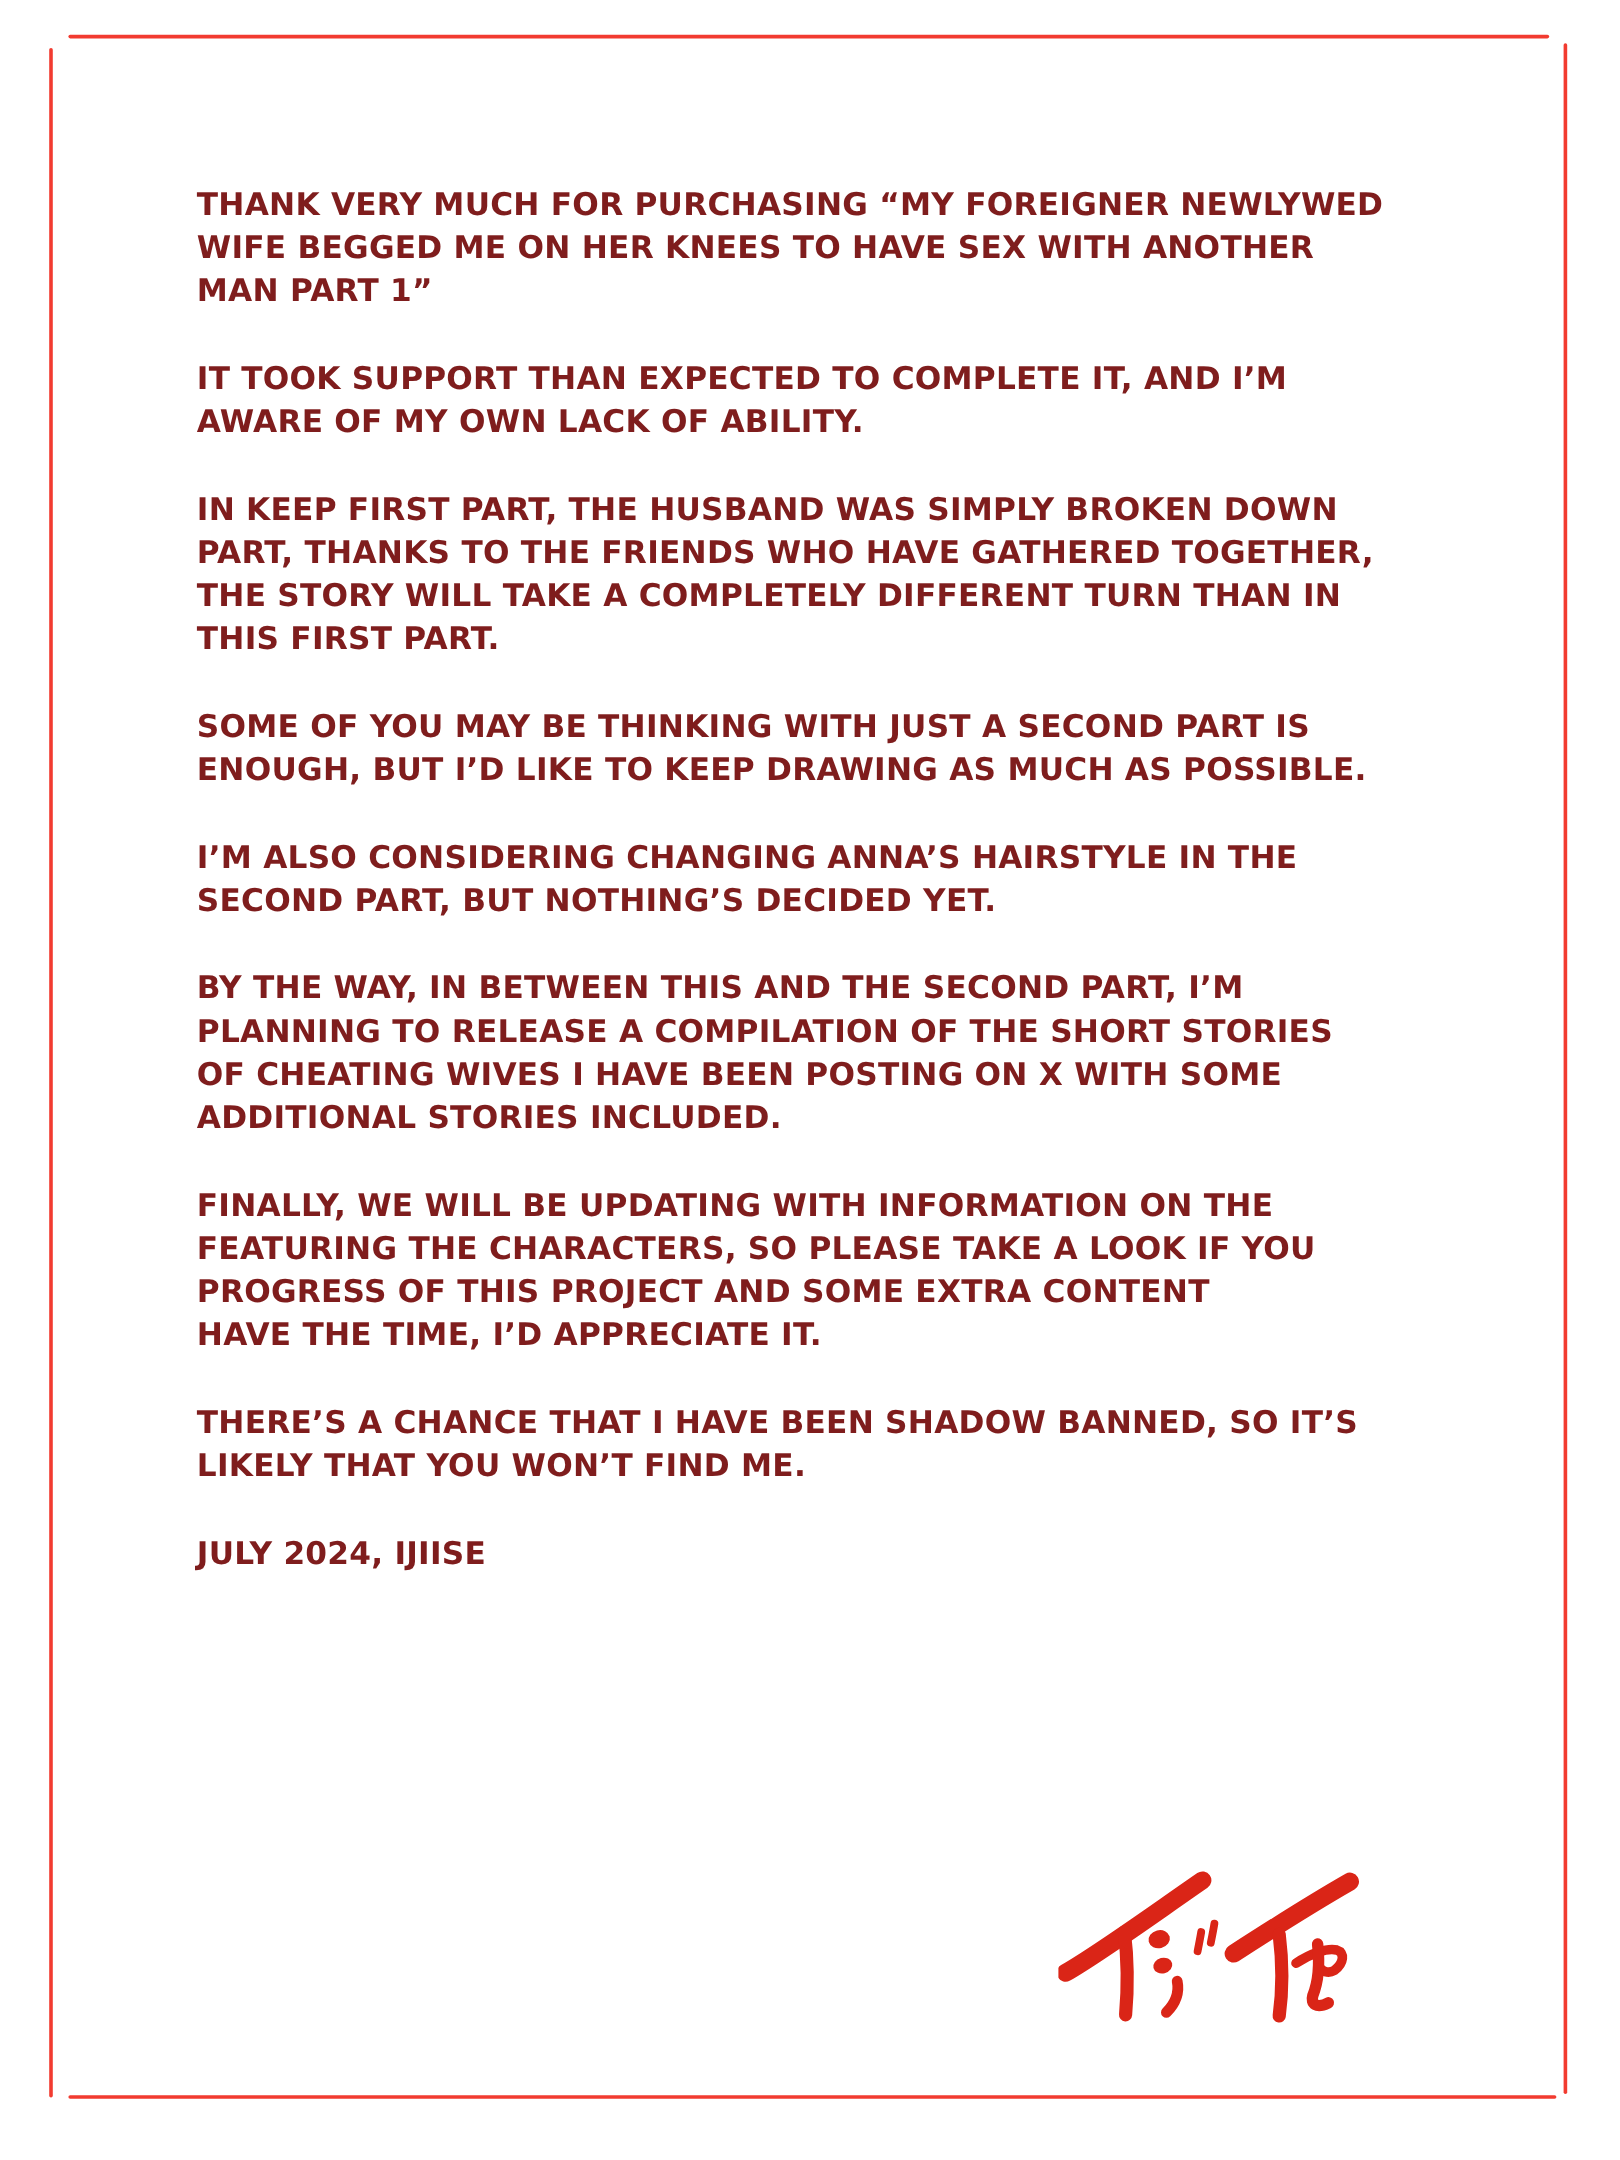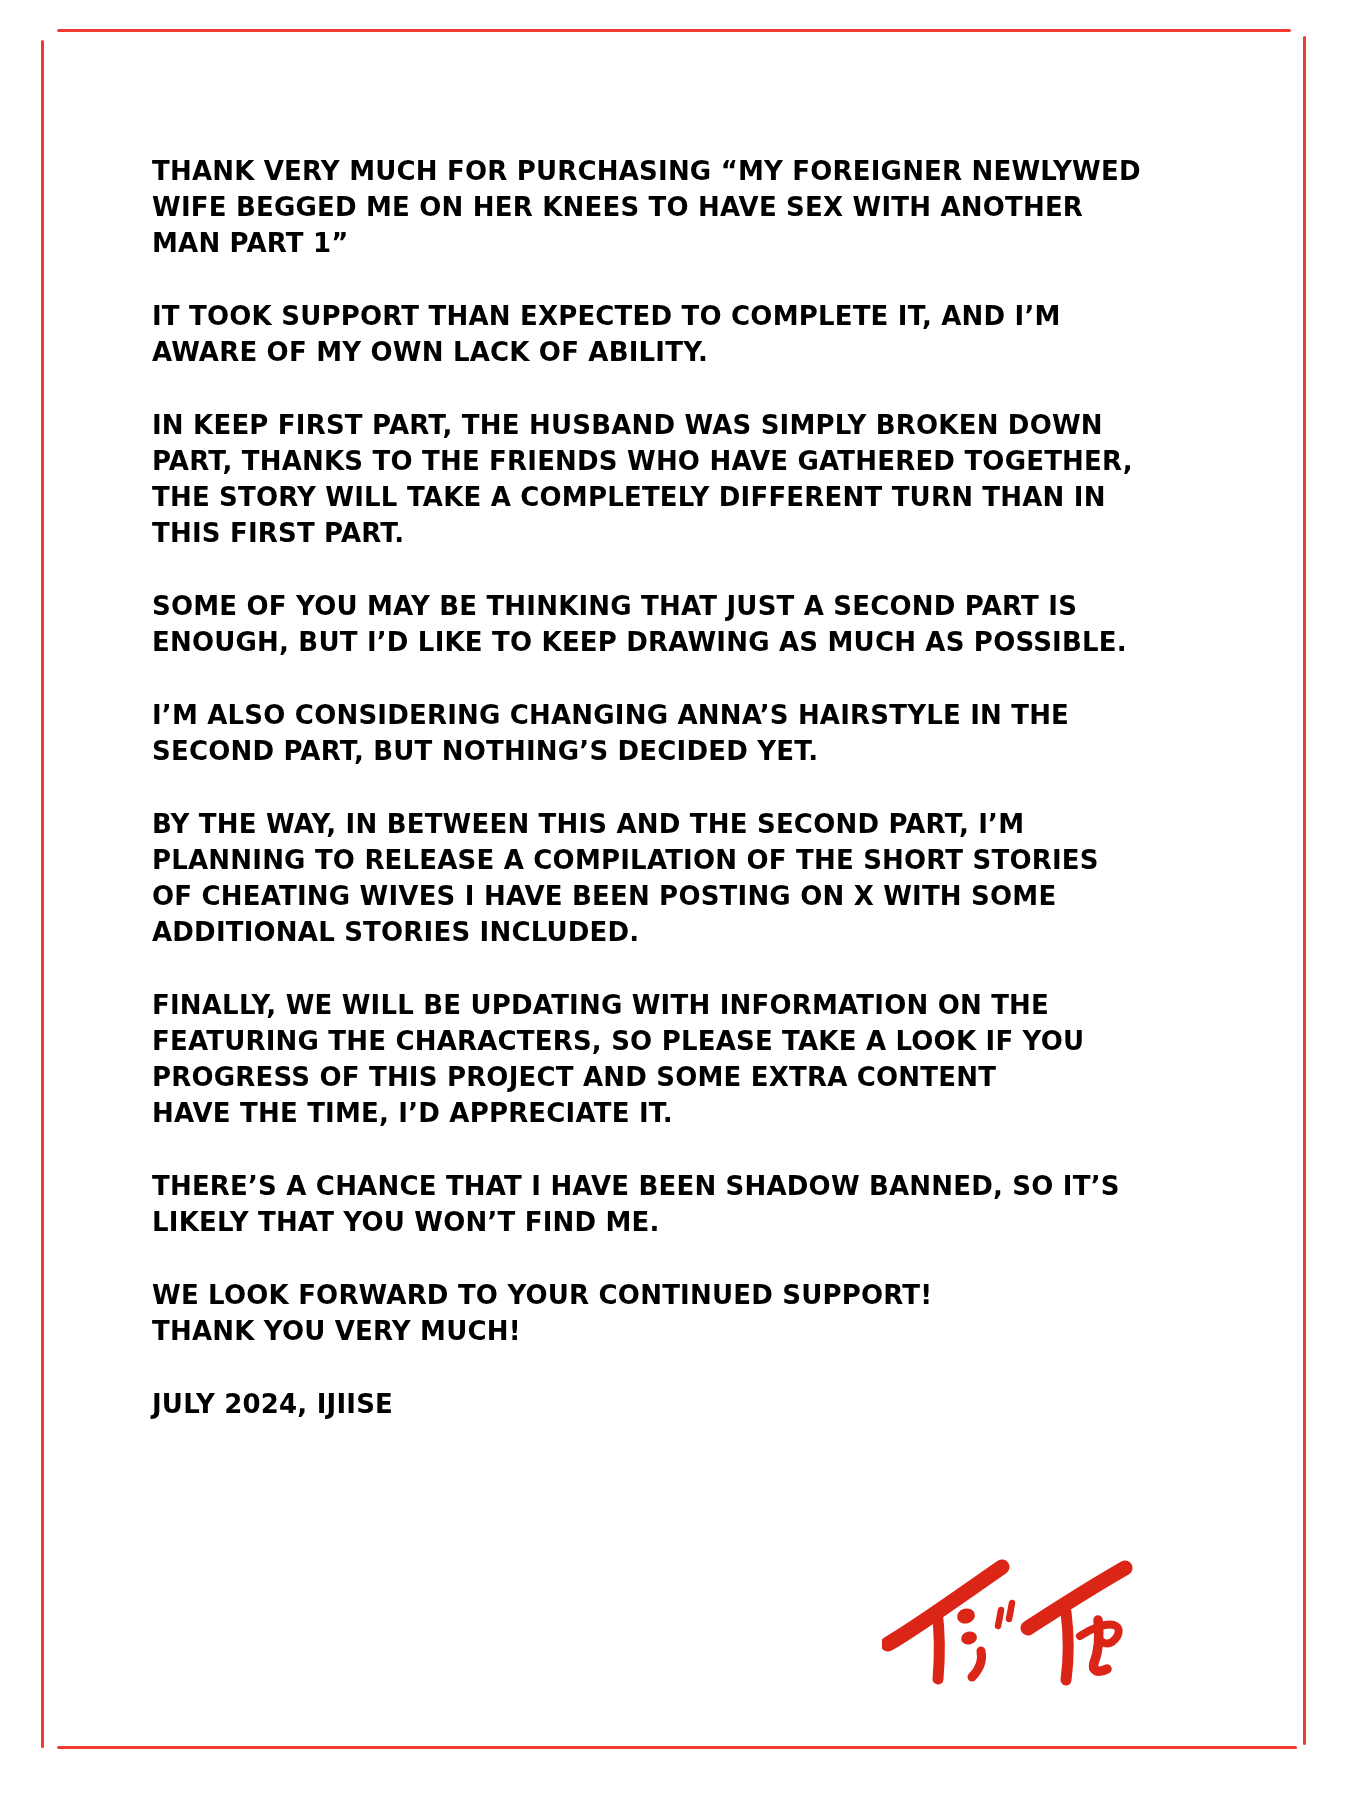--- a/index.html
+++ b/index.html
@@ -12,22 +12,22 @@
   }
   
   .bline { position:absolute; background:#f23b30; border-radius:2px; }
   .bline.top    { left:57px;   top:29px;   width:1234px; height:3px; }
   .bline.left   { left:41px;   top:40px;   width:3px;    height:1708px; }
   .bline.right  { left:1303px; top:36px;   width:3px;    height:1709px; }
   .bline.bottom { left:57px;   top:1746px; width:1240px; height:3px; }
 
   .afterword-text {
     position:absolute;
-    left:152px; top:153px; width:1040px;
-    color:#000000;
+    left:164px; top:153px; width:1040px;
+    color:#7f1d1d;
     font-size:26px;
     font-weight:bold;
   }
   .para:not(:last-child) { margin-bottom:37px; }
   .line {
     height:36px; line-height:36px;
     white-space:nowrap;
     letter-spacing:0.2px;
   }
   .sig { position:absolute; left:882px; top:1558px; }
@@ -52,21 +52,21 @@
       <div class="line">IT TOOK SUPPORT THAN EXPECTED TO COMPLETE IT, AND I’M</div>
       <div class="line">AWARE OF MY OWN LACK OF ABILITY.</div>
     </div>
     <div class="para">
       <div class="line">IN KEEP FIRST PART, THE HUSBAND WAS SIMPLY BROKEN DOWN</div>
       <div class="line">PART, THANKS TO THE FRIENDS WHO HAVE GATHERED TOGETHER,</div>
       <div class="line">THE STORY WILL TAKE A COMPLETELY DIFFERENT TURN THAN IN</div>
       <div class="line">THIS FIRST PART.</div>
     </div>
     <div class="para">
-      <div class="line">SOME OF YOU MAY BE THINKING THAT JUST A SECOND PART IS</div>
+      <div class="line">SOME OF YOU MAY BE THINKING WITH JUST A SECOND PART IS</div>
       <div class="line">ENOUGH, BUT I’D LIKE TO KEEP DRAWING AS MUCH AS POSSIBLE.</div>
     </div>
     <div class="para">
       <div class="line">I’M ALSO CONSIDERING CHANGING ANNA’S HAIRSTYLE IN THE</div>
       <div class="line">SECOND PART, BUT NOTHING’S DECIDED YET.</div>
     </div>
     <div class="para">
       <div class="line">BY THE WAY, IN BETWEEN THIS AND THE SECOND PART, I’M</div>
       <div class="line">PLANNING TO RELEASE A COMPILATION OF THE SHORT STORIES</div>
       <div class="line">OF CHEATING WIVES I HAVE BEEN POSTING ON X WITH SOME</div>
@@ -74,24 +74,20 @@
     </div>
     <div class="para">
       <div class="line">FINALLY, WE WILL BE UPDATING WITH INFORMATION ON THE</div>
       <div class="line">FEATURING THE CHARACTERS, SO PLEASE TAKE A LOOK IF YOU</div>
       <div class="line">PROGRESS OF THIS PROJECT AND SOME EXTRA CONTENT</div>
       <div class="line">HAVE THE TIME, I’D APPRECIATE IT.</div>
     </div>
     <div class="para">
       <div class="line">THERE’S A CHANCE THAT I HAVE BEEN SHADOW BANNED, SO IT’S</div>
       <div class="line">LIKELY THAT YOU WON’T FIND ME.</div>
-    </div>
-    <div class="para">
-      <div class="line">WE LOOK FORWARD TO YOUR CONTINUED SUPPORT!</div>
-      <div class="line">THANK YOU VERY MUCH!</div>
     </div>
     <div class="para">
       <div class="line">JULY 2024, IJIISE</div>
     </div>
   </div>
 
   <svg class="sig" width="252" height="132" viewBox="0 0 252 132" fill="none" stroke="#da2517" stroke-linecap="round" stroke-linejoin="round">
 
     <path d="M6,86 C34,70 78,38 120,9" stroke-width="15"></path>
     <path d="M55,52 C58,76 58,98 56,121" stroke-width="11"></path>

